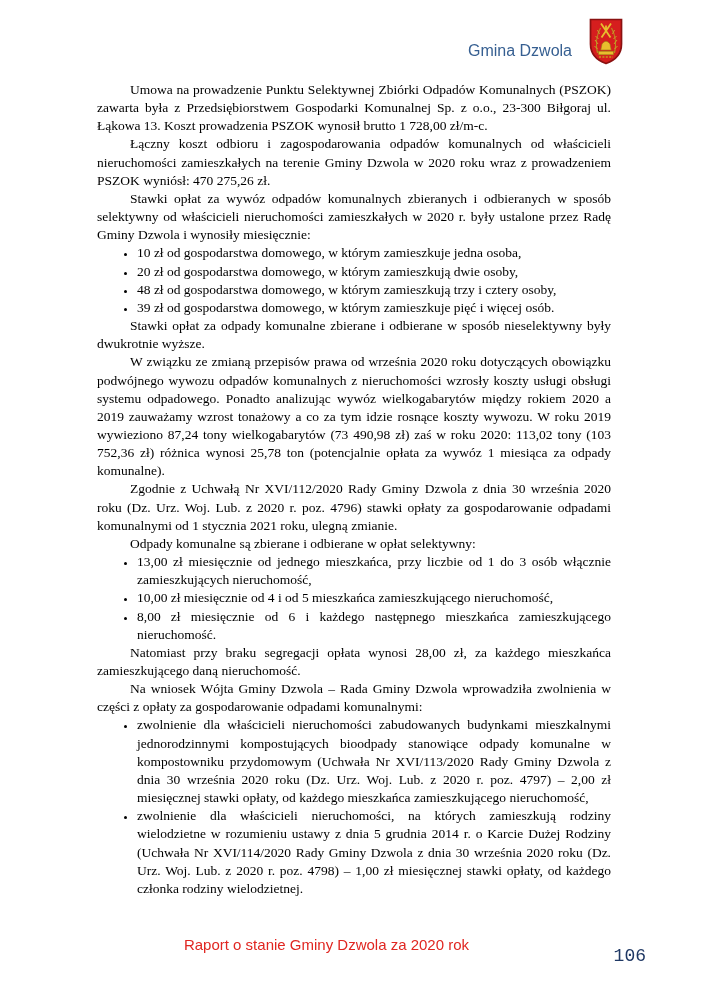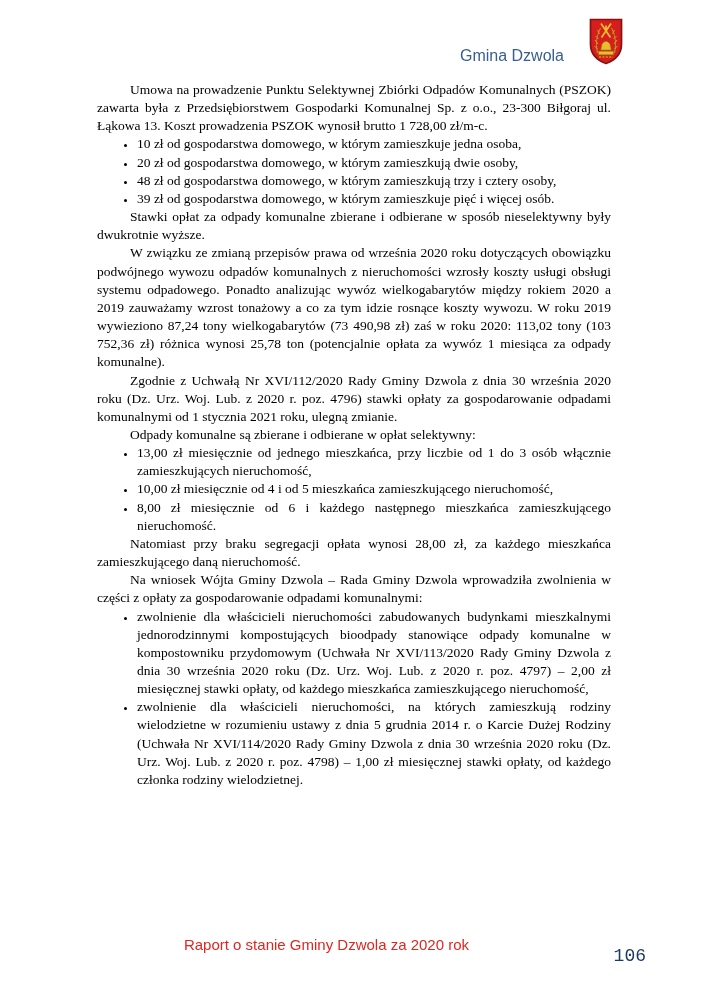--- a/index.html
+++ b/index.html
@@ -10,22 +10,22 @@
     background: #ffffff;
     overflow: hidden;
     font-family: "Liberation Serif", serif;
     color: #000000;
   }
   .header {
     position: absolute;
     top: 18px;
     right: 84px;
     display: flex;
-    align-items: flex-end;
-    gap: 25px;
+    align-items: center;
+    gap: 17px;
   }
   .header-title {
     font-family: "Liberation Sans", sans-serif;
     font-size: 16px;
     line-height: 19px;
     margin-top: 18px;
     color: var(--header-blue, #365f91);
     white-space: nowrap;
   }
   .coat-of-arms { display: block; width: 34px; height: 47px; }
@@ -81,20 +81,22 @@
         <path d="M12,5.5 L21.5,19.5 M22,5.5 L12.5,19.5 M17,7.5 v6" stroke="#e8bd2e" stroke-width="1.8" fill="none"></path>
         <path d="M13,26 q4,-5.5 8,0 l1.2,6 h-10.4 z" fill="#e8bd2e" stroke="#9a7a14" stroke-width="0.6"></path>
         <rect x="9.5" y="33.2" width="15" height="3.6" fill="#e8bd2e" stroke="#9a7a14" stroke-width="0.6"></rect>
         <path d="M10,39 h14" stroke="#c79b1d" stroke-width="1.4" stroke-dasharray="2 1.4"></path>
       </svg>
     </span>
   </div>
 
   <div class="content">
       <p class="para">Umowa na prowadzenie Punktu Selektywnej Zbiórki Odpadów Komunalnych (PSZOK) zawarta była z Przedsiębiorstwem Gospodarki Komunalnej Sp. z o.o., 23-300 Biłgoraj ul. Łąkowa 13. Koszt prowadzenia PSZOK wynosił brutto 1 728,00 zł/m-c.</p>
+      <p class="para">Łączny koszt odbioru i zagospodarowania odpadów komunalnych od właścicieli nieruchomości zamieszkałych na terenie Gminy Dzwola w 2020 roku wraz z prowadzeniem PSZOK wyniósł: 470 275,26 zł.</p>
+      <p class="para">Stawki opłat za wywóz odpadów komunalnych zbieranych i odbieranych w sposób selektywny od właścicieli nieruchomości zamieszkałych w 2020 r. były ustalone przez Radę Gminy Dzwola i wynosiły miesięcznie:</p>
       <ul class="bullets">
         <li>10 zł od gospodarstwa domowego, w którym zamieszkuje jedna osoba,</li>
         <li>20 zł od gospodarstwa domowego, w którym zamieszkują dwie osoby,</li>
         <li>48 zł od gospodarstwa domowego, w którym zamieszkują trzy i cztery osoby,</li>
         <li>39 zł od gospodarstwa domowego, w którym zamieszkuje pięć i więcej osób.</li>
       </ul>
       <p class="para">Stawki opłat za odpady komunalne zbierane i odbierane w sposób nieselektywny były dwukrotnie wyższe.</p>
       <p class="para">W związku ze zmianą przepisów prawa od września 2020 roku dotyczących obowiązku podwójnego wywozu odpadów komunalnych z nieruchomości wzrosły koszty usługi obsługi systemu odpadowego. Ponadto analizując wywóz wielkogabarytów między rokiem 2020 a 2019 zauważamy wzrost tonażowy a co za tym idzie rosnące koszty wywozu. W roku 2019 wywieziono 87,24 tony wielkogabarytów (73 490,98 zł) zaś w roku 2020: 113,02 tony (103 752,36 zł) różnica wynosi 25,78 ton (potencjalnie opłata za wywóz 1 miesiąca za odpady komunalne).</p>
       <p class="para">Zgodnie z Uchwałą Nr XVI/112/2020 Rady Gminy Dzwola z dnia 30 września 2020 roku (Dz. Urz. Woj. Lub. z 2020 r. poz. 4796) stawki opłaty za gospodarowanie odpadami komunalnymi od 1 stycznia 2021 roku, ulegną zmianie.</p>
       <p class="para">Odpady komunalne są zbierane i odbierane w opłat selektywny:</p>

